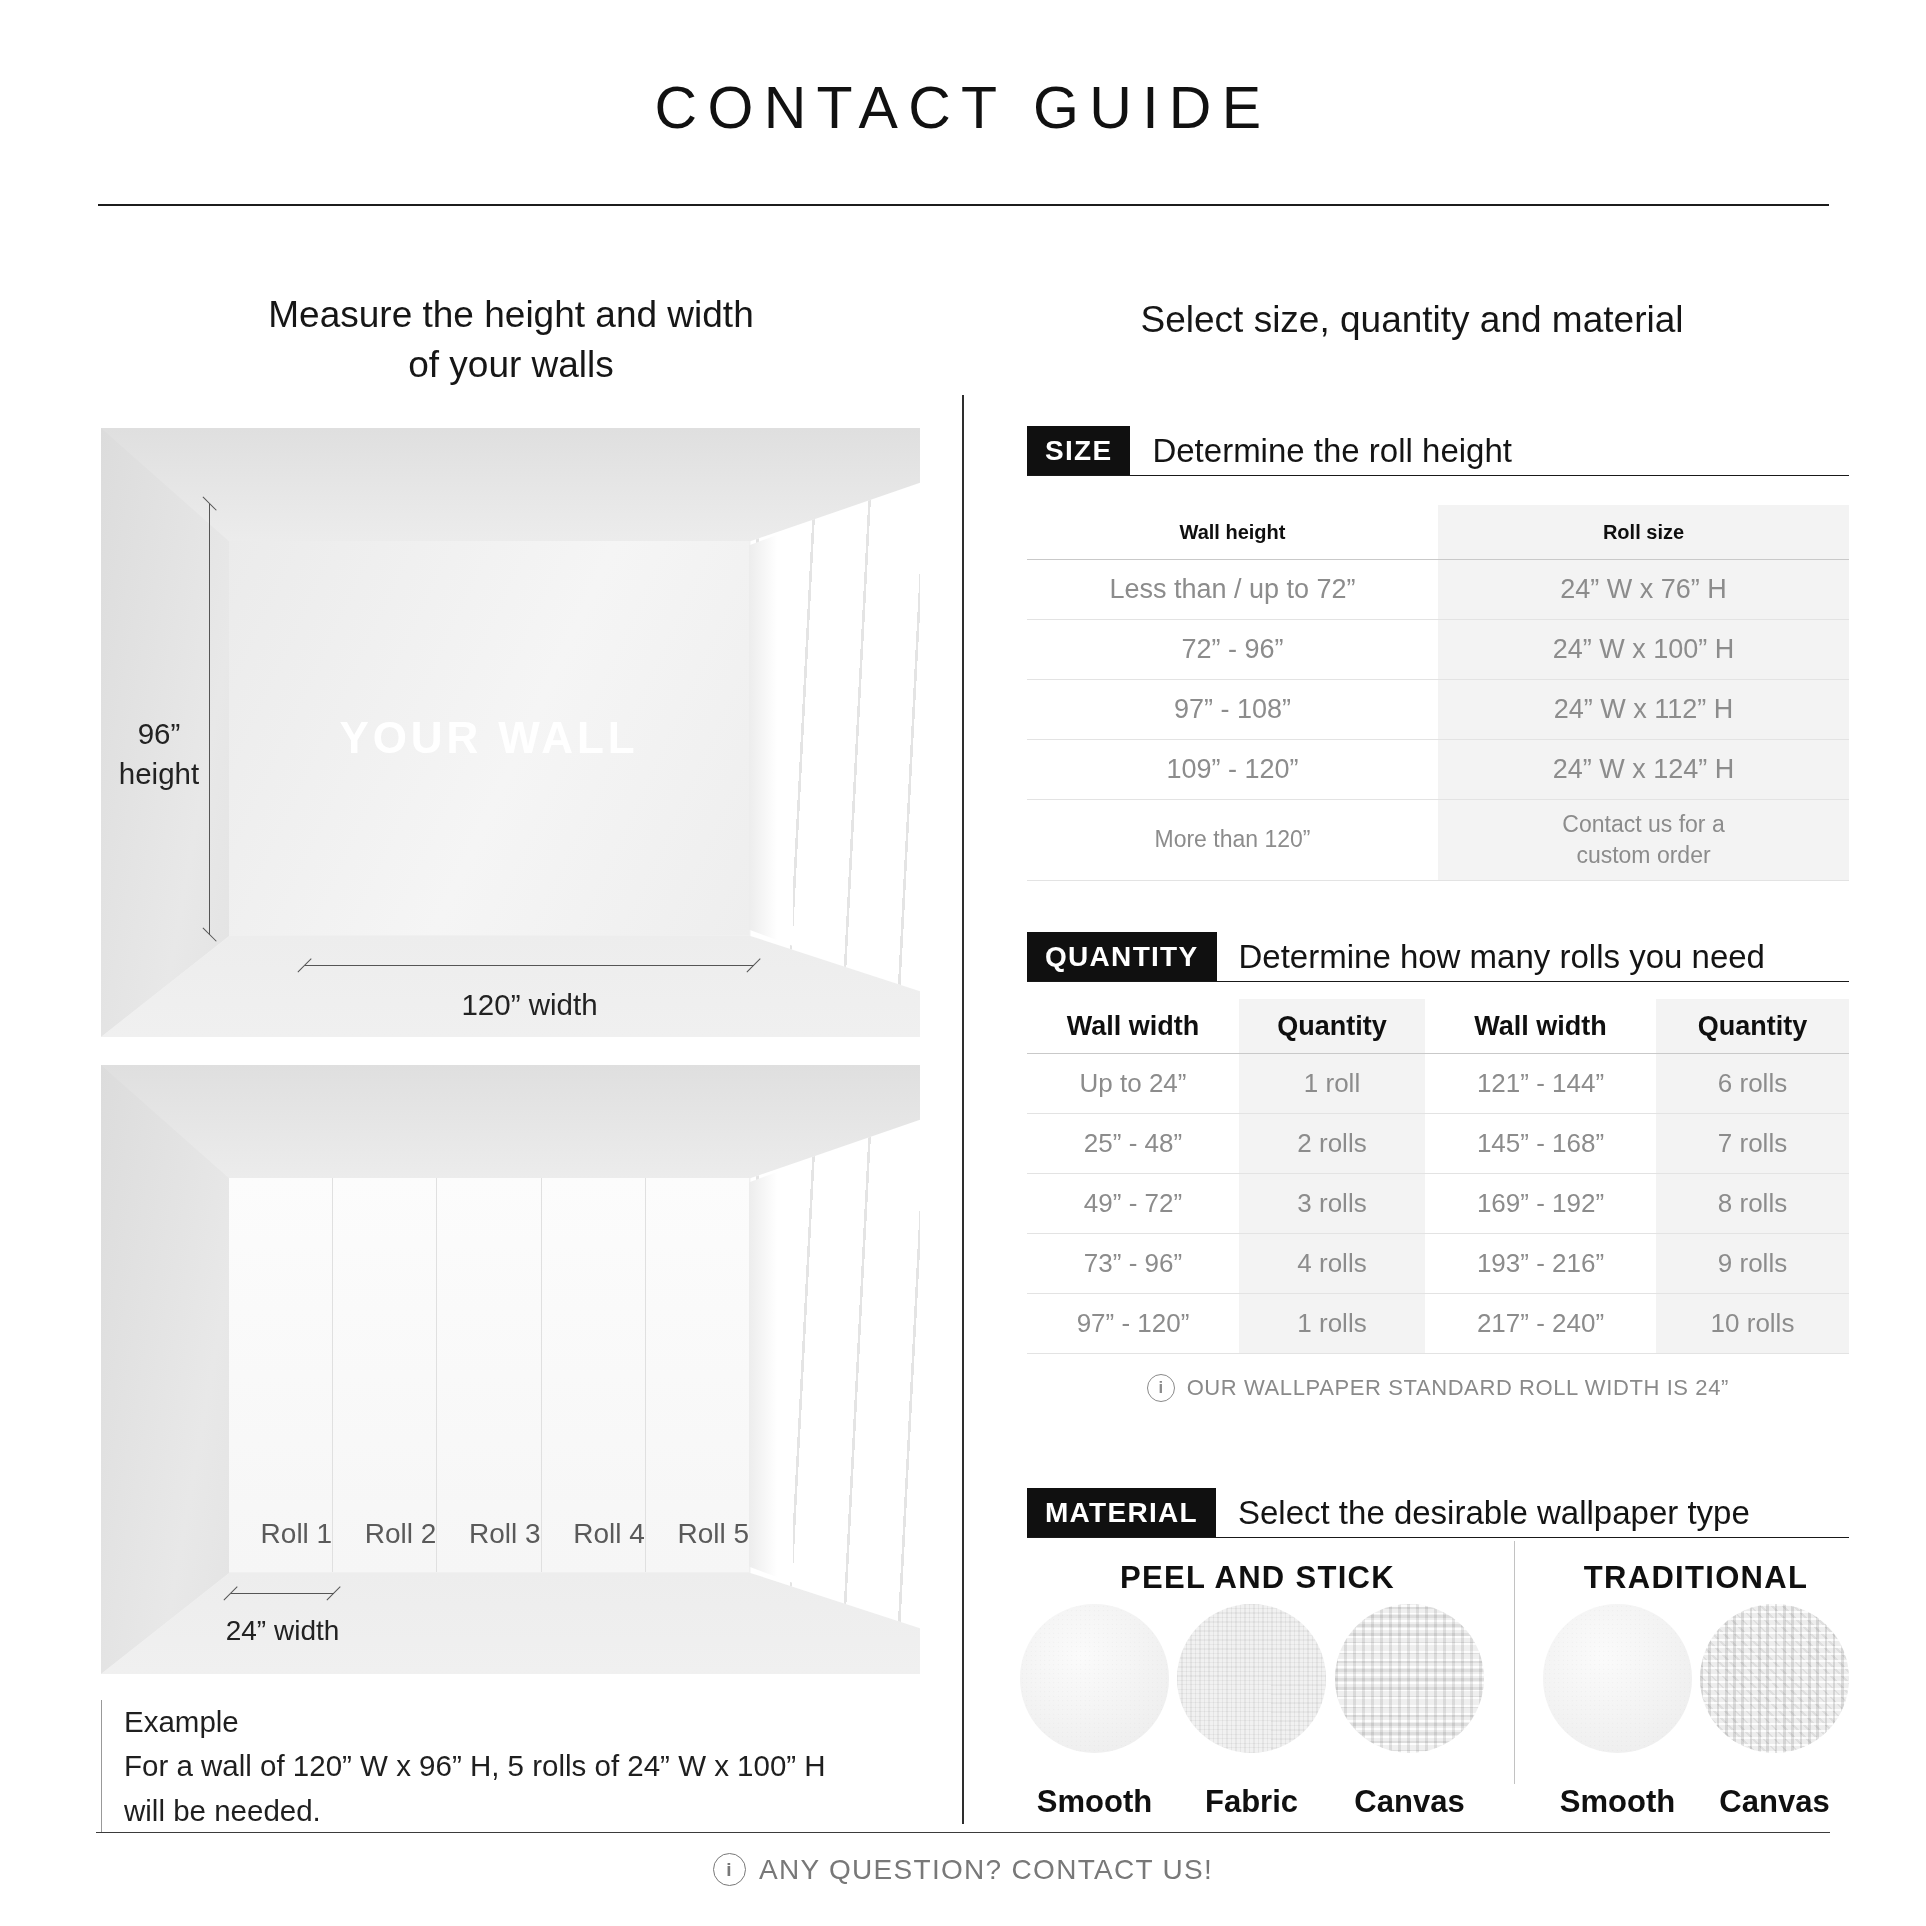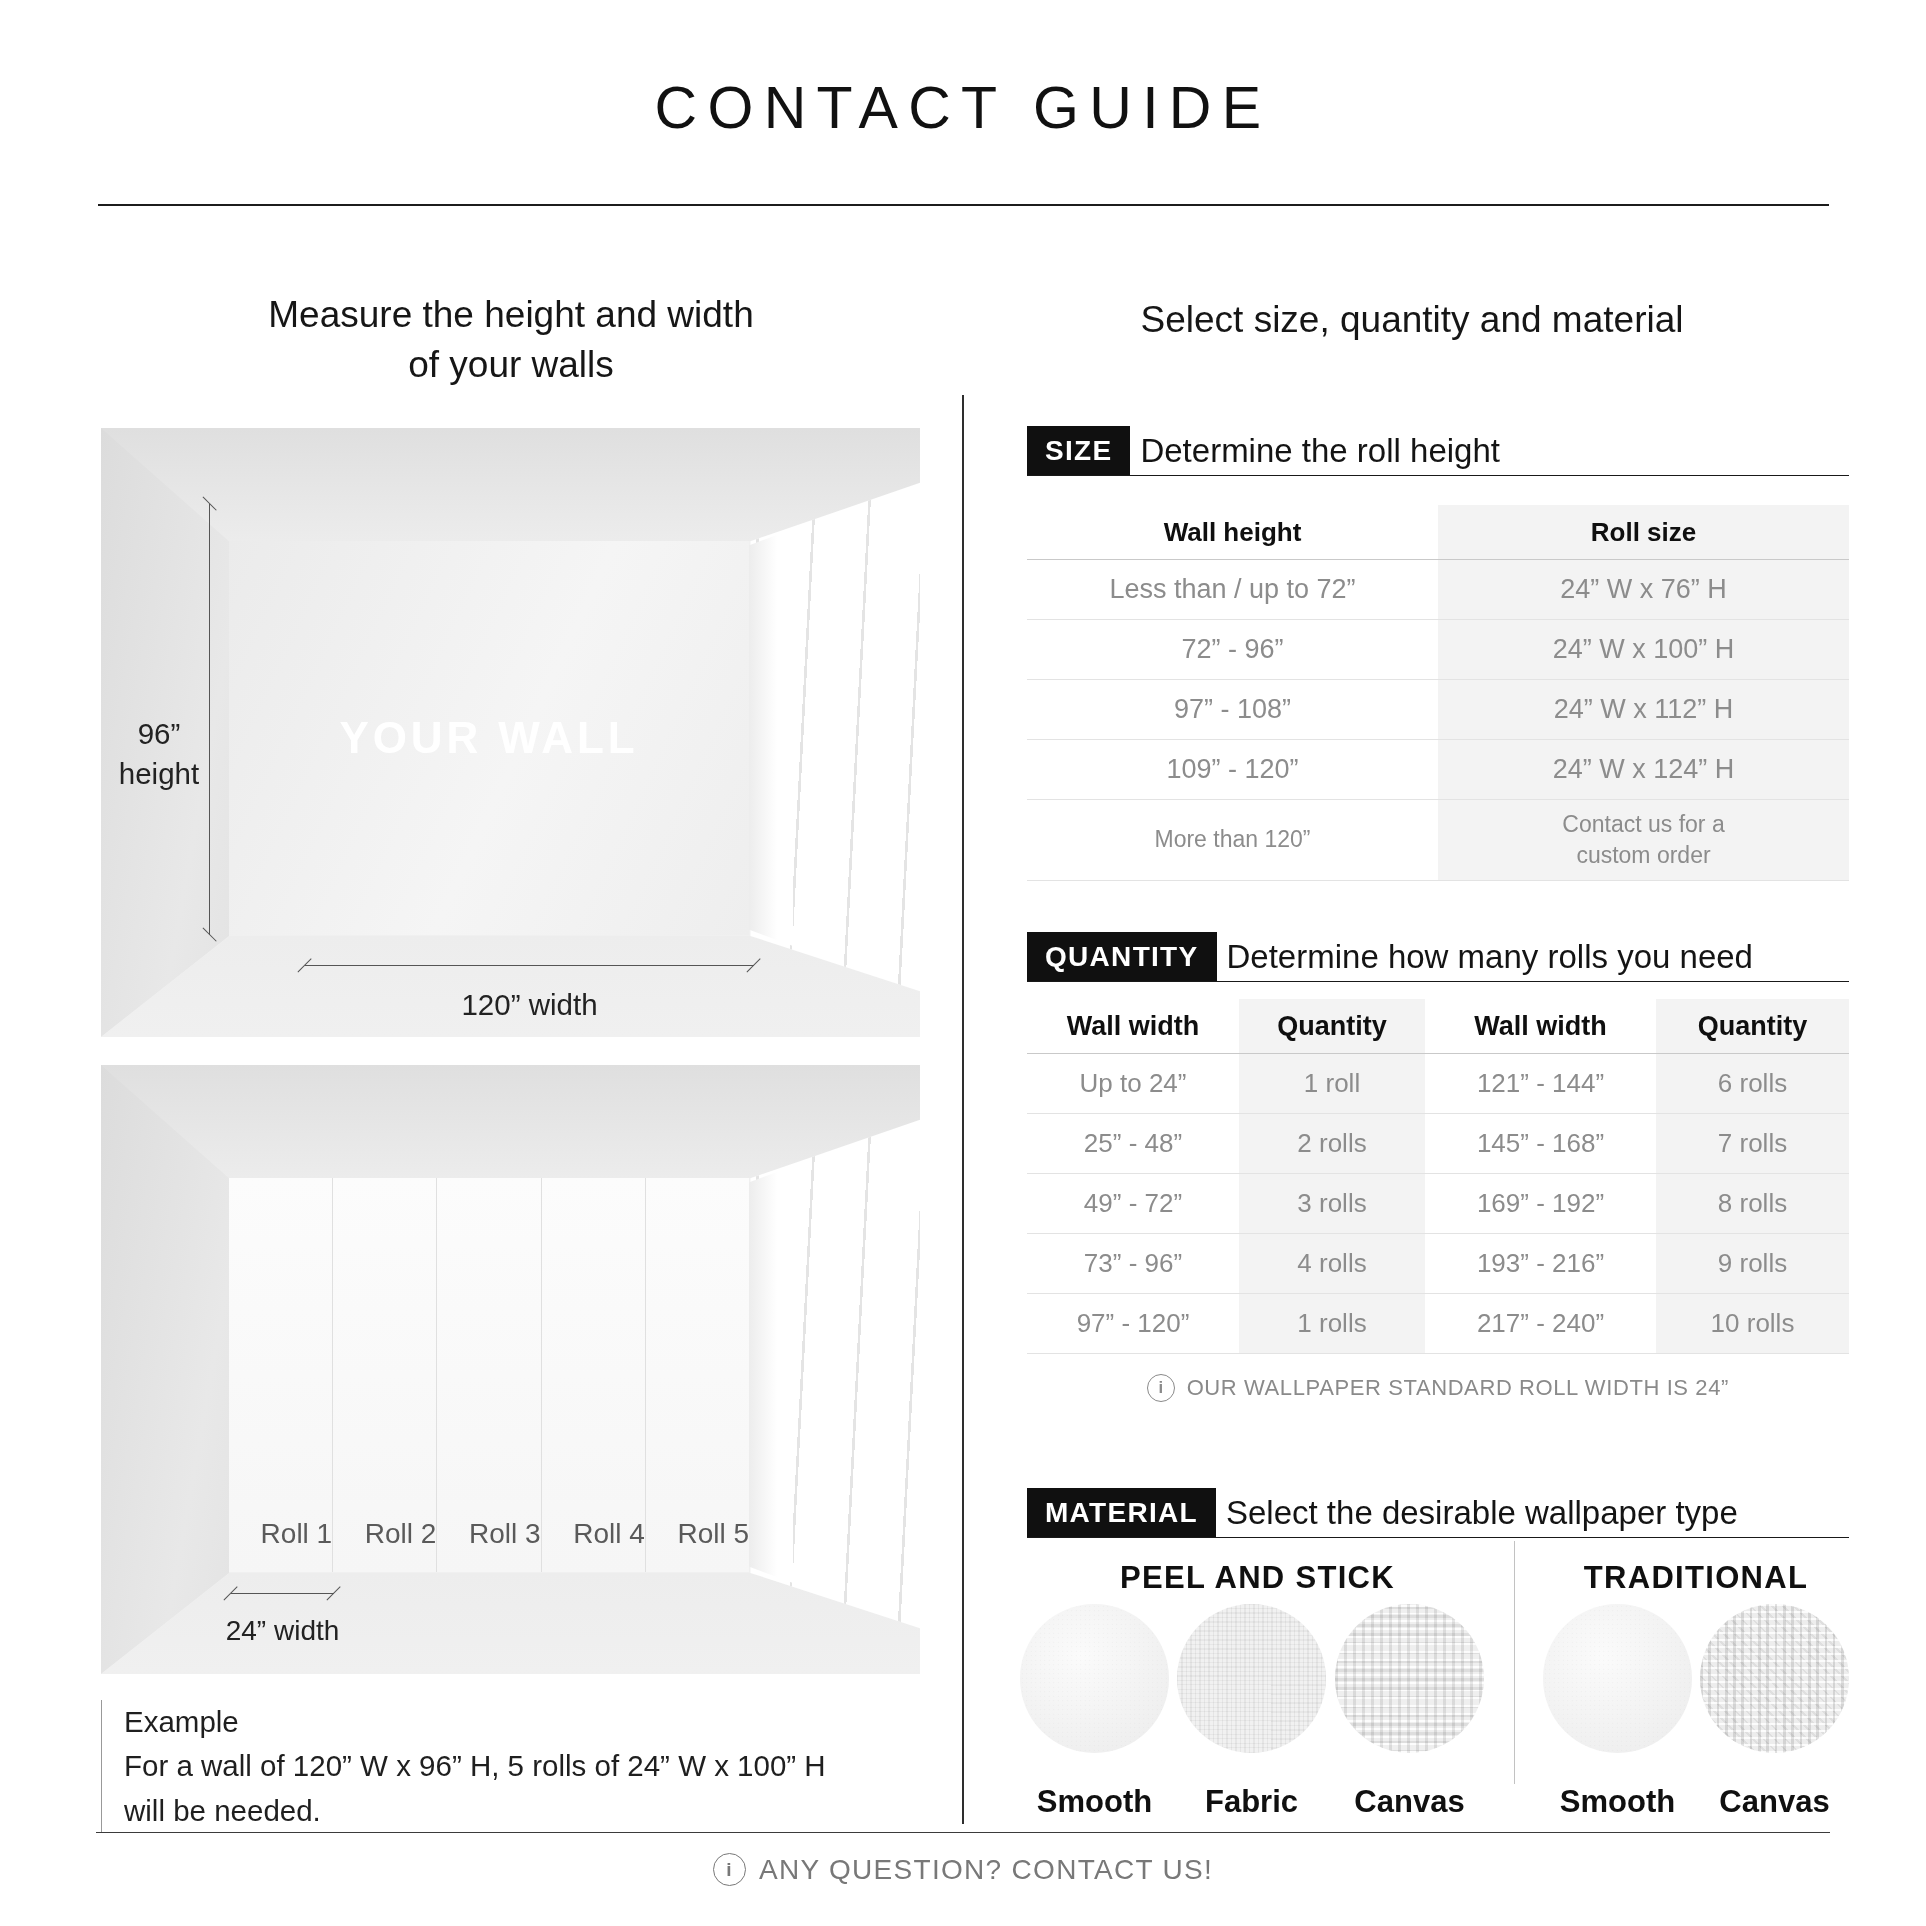--- a/index.html
+++ b/index.html
@@ -67,29 +67,29 @@
            padding-left:22px;font-size:29.5px;line-height:1.5;color:#1f1f1f}
 
   
   .vdivider{left:962px;top:395px;width:1.9px;height:1429px;background:#2e2e2e}
 
   
   .section-head{left:1027px;width:822px;display:flex;align-items:stretch;
                 border-bottom:1.9px solid #191919}
   .tag{background:#101010;color:#fff;font-weight:700;font-size:28px;letter-spacing:1.3px;
        padding:0 18px;display:flex;align-items:center;height:49px}
-  .sec-title{font-size:33px;color:#141414;display:flex;align-items:center;padding-left:10px}
+  .sec-title{font-size:33px;color:#141414;display:flex;align-items:center;padding-left:22px}
 
   .size-table{left:1027px;top:505px;width:822px;display:grid;grid-template-columns:1fr 1fr;
               font-size:27px}
   .qty-table{left:1027px;top:999px;width:822px;display:grid;
              grid-template-columns:212px 186px 231px 193px;font-size:26px}
   .cell{display:flex;align-items:center;justify-content:center;height:59px;
         border-bottom:1.3px solid #e3e3e3;color:#8c8c8c}
-  .head{color:#0f0f0f;font-weight:700;font-size:26px;height:54px;border-bottom:1.3px solid #c9c9c9}
+  .head{color:#0f0f0f;font-weight:700;font-size:20px;height:54px;border-bottom:1.3px solid #c9c9c9}
   .qty-table .cell{height:59px}.qty-table .head{height:54px;font-size:27px}
   .shade{background:#f3f3f3}
   .tall{height:80px;font-size:23px;line-height:1.35;text-align:center}
   .tall span{display:block;max-width:231px}
 
   .note{left:1027px;top:1374px;width:822px;display:flex;justify-content:center;
         align-items:center;gap:11.6px;color:#8a8a8a;font-size:22px;letter-spacing:0.6px}
   .info-icon{border-radius:50%;display:flex;align-items:center;justify-content:center;
              font-weight:600;flex:0 0 auto}
   .info-sm{width:26px;height:26px;border:1.9px solid #8a8a8a;font-size:16.7px;color:#8a8a8a}

